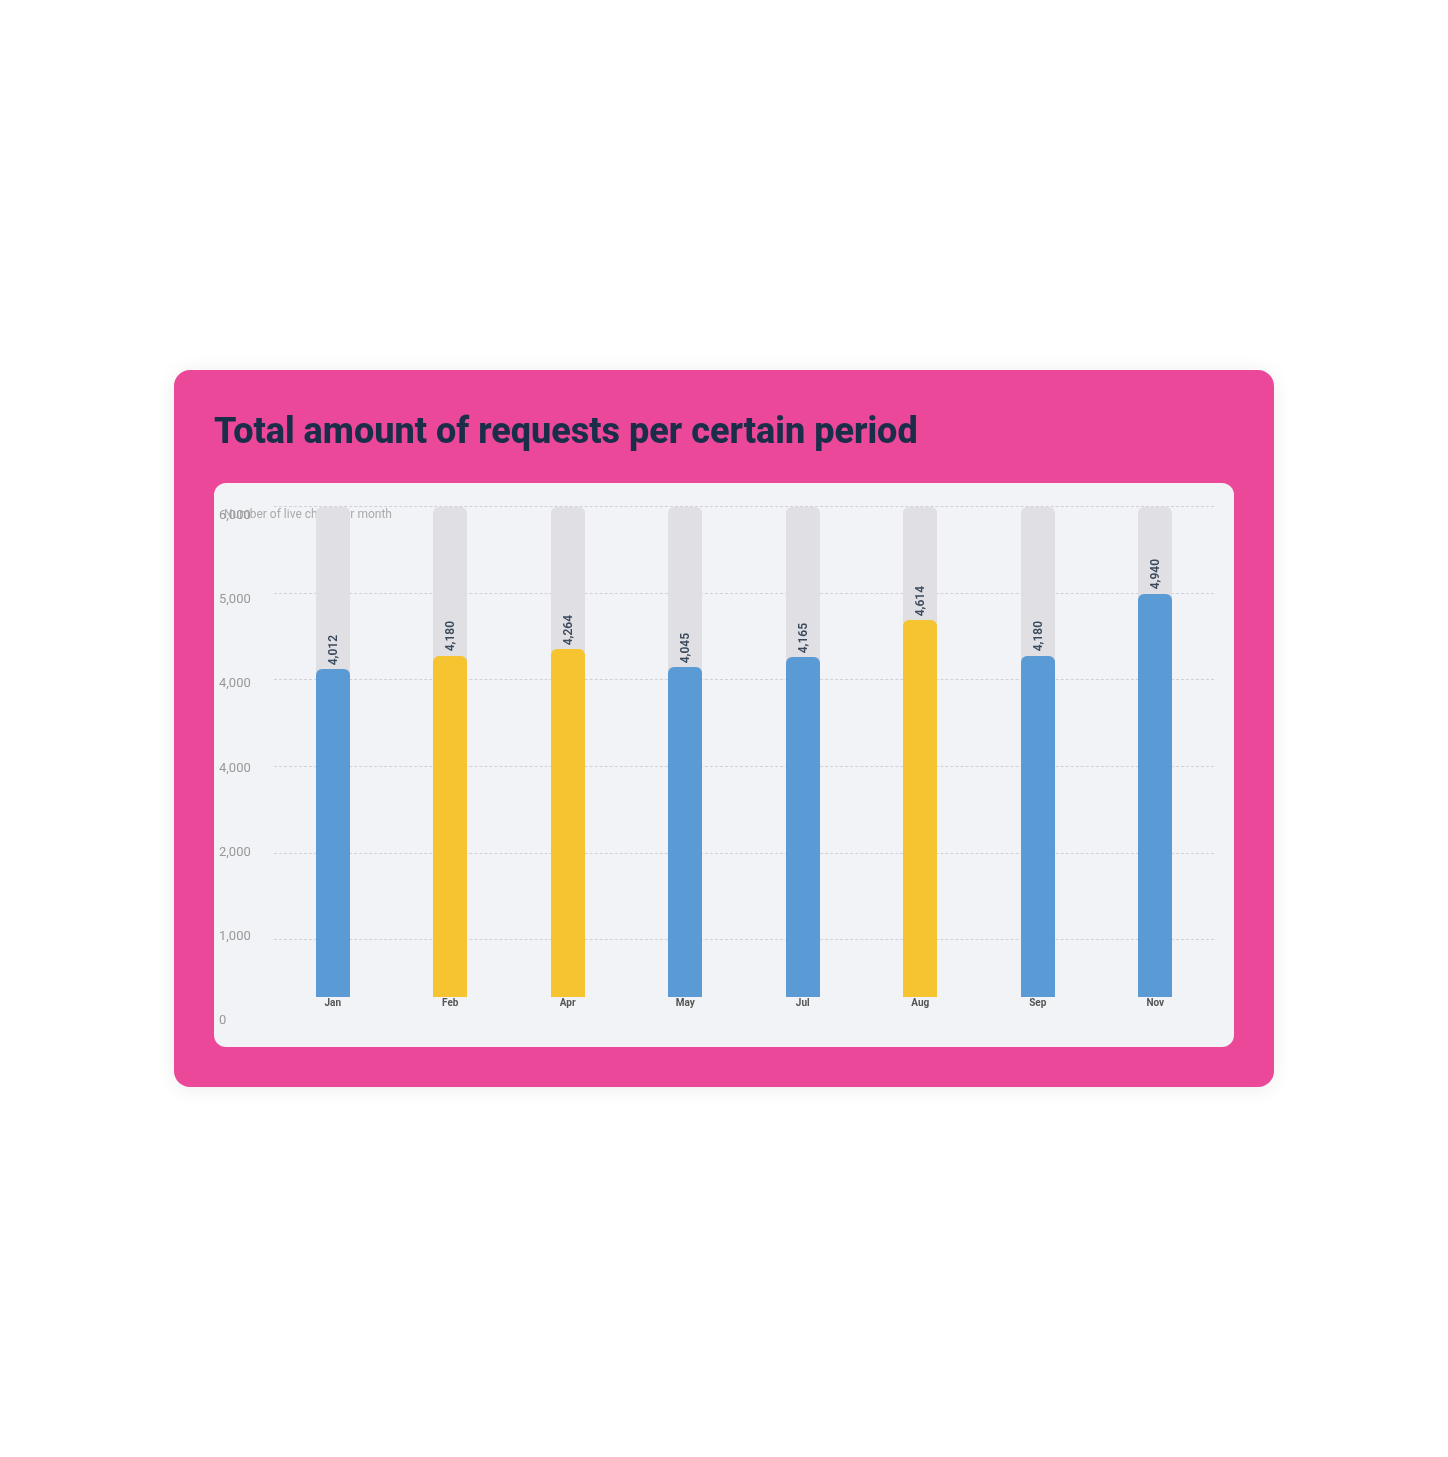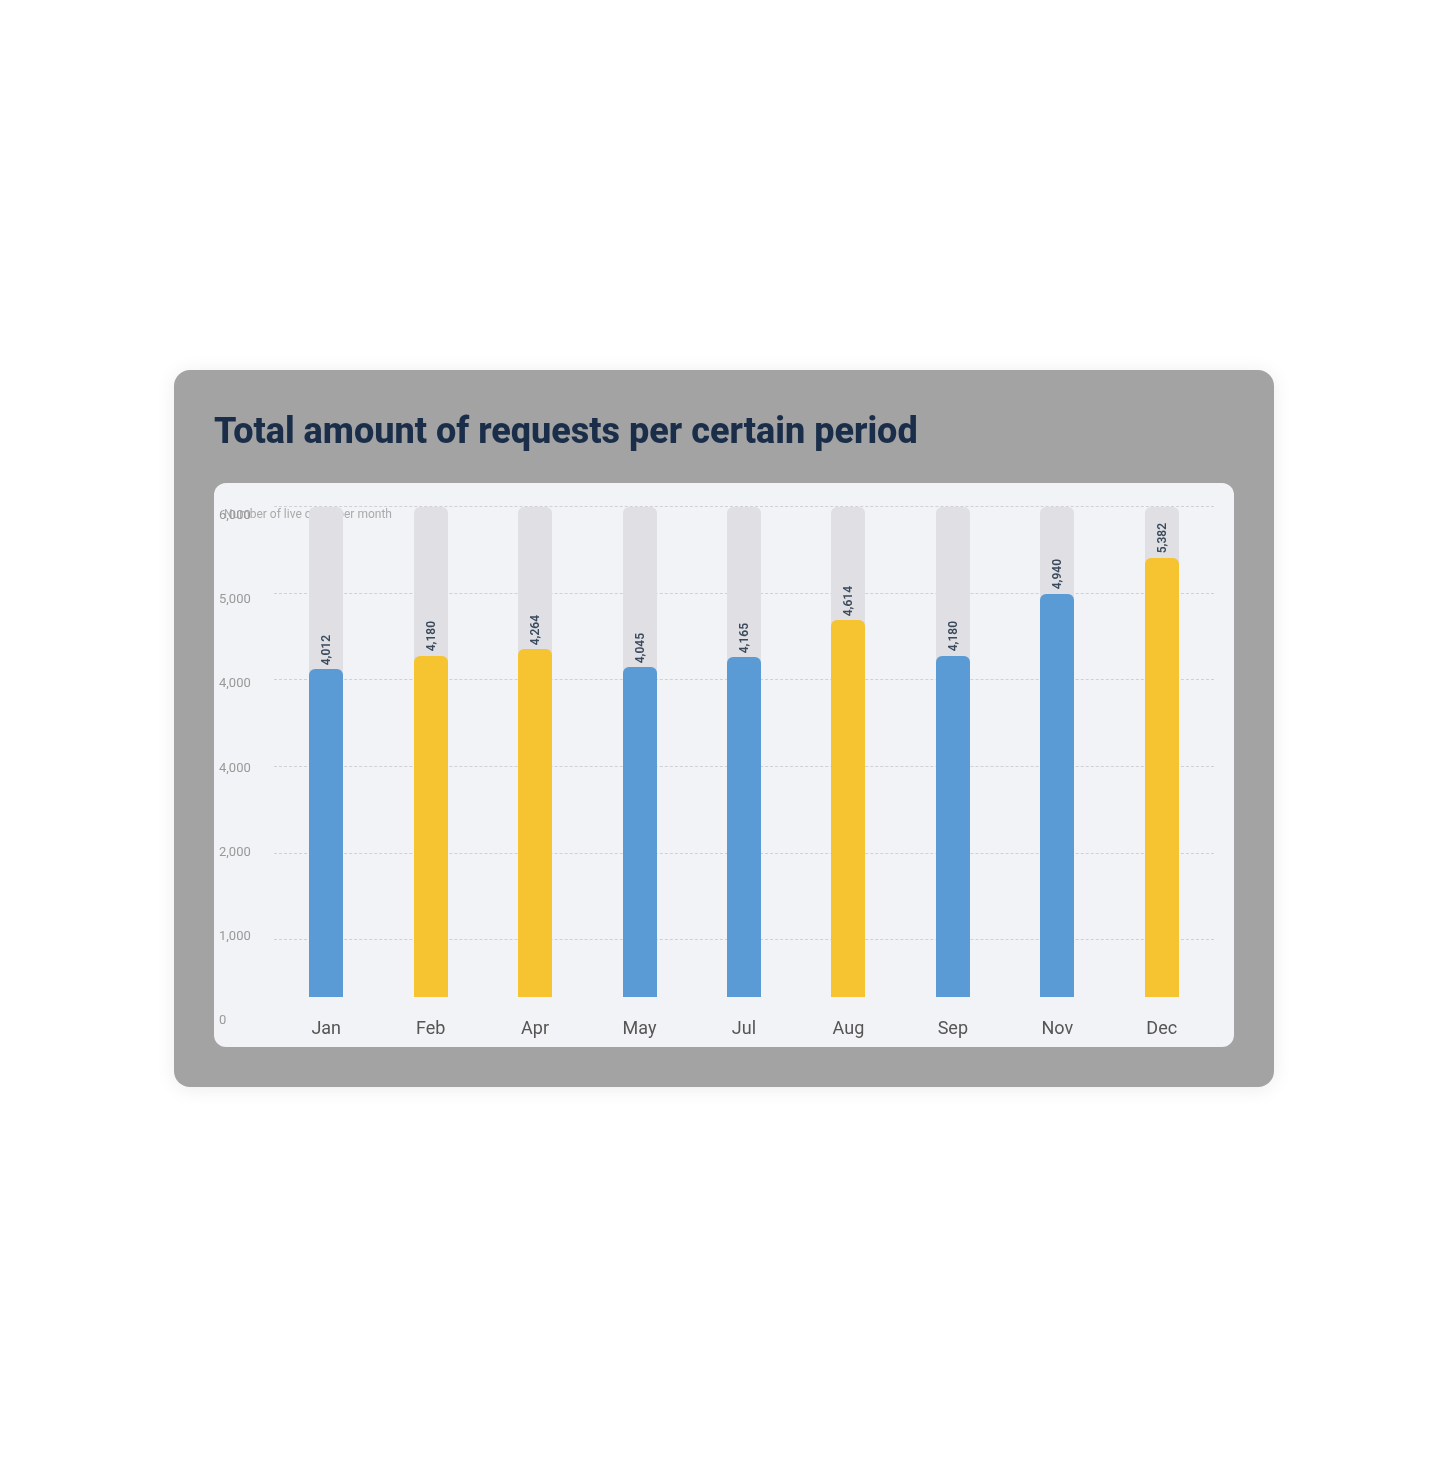--- a/index.html
+++ b/index.html
@@ -8,21 +8,21 @@
       background: #ffffff;
       font-family: -apple-system, BlinkMacSystemFont, 'Segoe UI', Roboto, sans-serif;
       display: flex;
       justify-content: center;
       align-items: center;
       min-height: 100vh;
       padding: 20px;
     }
 
     .card {
-      background: #a3a3a3;
+      background: #ec4899;
       border-radius: 16px;
       padding: 40px 40px 40px 40px;
       width: 1100px;
       max-width: 100%;
       box-shadow: 0 2px 20px rgba(0,0,0,0.08);
     }
 
     .chart-title {
       font-size: 36px;
       font-weight: 800;
@@ -141,24 +141,24 @@
       font-size: 11.5px;
       font-weight: 600;
       color: #3a4a5c;
       white-space: nowrap;
       writing-mode: vertical-rl;
       text-orientation: mixed;
       transform: rotate(180deg);
     }
 
     .month-label {
-      margin-top: 20px;
-      font-size: 18px;
+      margin-top: 0;
+      font-size: 10px;
       color: #555;
-      font-weight: 400;
+      font-weight: 700;
     }
 
     .grid-line {
       position: absolute;
       left: 0;
       width: 100%;
       border-top: 1px dashed #d0d0d8;
     }
   </style>
 </head>
@@ -262,27 +262,17 @@
             <div class="month-group">
               <div class="bars-pair">
                 <div class="bar-wrapper" style="width: 34px; height: 490px; position: relative;">
                   <div class="bar-bg" style="height: 490px; width: 34px; border-radius: 6px 6px 0px 0px;"></div>
                   <div class="bar-fill blue" style="height: 403.433px; width: 34px; border-radius: 6px 6px 0px 0px;"></div>
                   <div class="bar-value" style="bottom: 407.433px; left: 50%; transform: translateX(-50%) rotate(180deg); position: absolute; font-size: 12px; font-weight: 600; color: rgb(58, 74, 92); writing-mode: vertical-rl; text-orientation: mixed;">4,940</div>
                 </div>
               </div>
               <div class="month-label">Nov</div>
             </div>
-            <div class="month-group">
-              <div class="bars-pair">
-                <div class="bar-wrapper" style="width: 34px; height: 490px; position: relative;">
-                  <div class="bar-bg" style="height: 490px; width: 34px; border-radius: 6px 6px 0px 0px;"></div>
-                  <div class="bar-fill yellow" style="height: 439.53px; width: 34px; border-radius: 6px 6px 0px 0px;"></div>
-                  <div class="bar-value" style="bottom: 443.53px; left: 50%; transform: translateX(-50%) rotate(180deg); position: absolute; font-size: 12px; font-weight: 600; color: rgb(58, 74, 92); writing-mode: vertical-rl; text-orientation: mixed;">5,382</div>
-                </div>
-              </div>
-              <div class="month-label">Dec</div>
-            </div>
           </div>
         </div>
     </div>
   </div>
 </div>
 
 </body></html>

